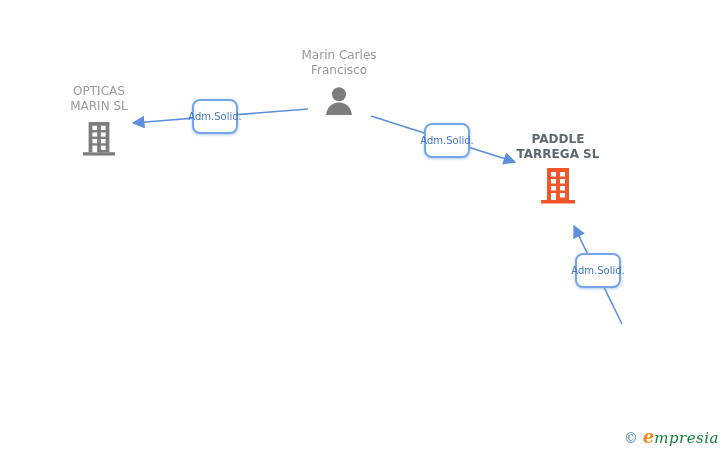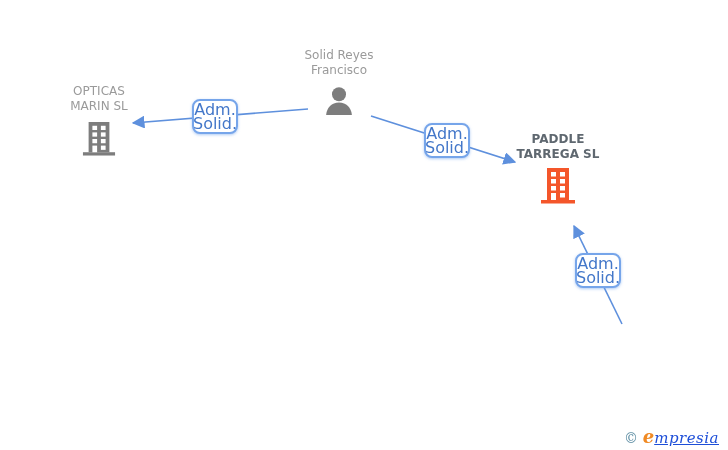--- a/index.html
+++ b/index.html
@@ -29,54 +29,54 @@
   }
   .node-label span { display:block; }
   .icon-wrap { line-height:0; }
   .edge-box {
     position:absolute; z-index:2;
     width:46px; height:35px;
     background:#ffffff;
     border:2px solid #76a5ea;
     border-radius:8px;
     box-shadow:0 1px 3px rgba(110,160,235,0.55);
-    display:flex; flex-direction:column; align-items:center; justify-content:center;
-    font-size:16px; line-height:14px; color:#4377c9;
+    display:flex; flex-direction:row; align-items:center; justify-content:center;
+    font-size:10px; line-height:14px; color:#4377c9;
     text-align:center;
   }
   .edge-box span { display:block; }
   .logo {
     position:absolute; right:9px; bottom:3px; z-index:3;
     font-family:"DejaVu Serif","Liberation Serif",serif;
     font-size:15px; line-height:18px;
     white-space:nowrap;
   }
   .logo .copy { color:#5b8ca2; font-style:normal; font-size:14px; }
   .logo .brand-e { color:#f08a24; font-style:italic; font-size:18px; font-weight:bold; }
-  .logo .brand-rest { color:#1d4ed8; font-style:italic; letter-spacing:0.5px;text-decoration:underline; }
+  .logo .brand-rest { color:#15803d; font-style:italic; letter-spacing:0.5px; }
 </style>
 </head>
 <body>
 
 <div class="canvas">
 
   <svg class="connector-layer" viewBox="0 0 728 450" xmlns="http://www.w3.org/2000/svg">
     <defs>
       <marker id="arrow" viewBox="0 0 10 10" refX="9" refY="5" markerWidth="8" markerHeight="8" orient="auto-start-reverse">
         <path d="M0,0 L10,5 L0,10 z" fill="#5e90dd"></path>
       </marker>
     </defs>
     <path d="M 308 109 L 133 123" fill="none" stroke="#5e90dd" stroke-width="1.6" marker-end="url(#arrow)"></path>
     <path d="M 371 116 L 515 162" fill="none" stroke="#5e90dd" stroke-width="1.6" marker-end="url(#arrow)"></path>
     <path d="M 622 324 L 574 226" fill="none" stroke="#5e90dd" stroke-width="1.6" marker-end="url(#arrow)"></path>
   </svg>
 
   <div class="node" style="left:279px; top:48px; width:120px;">
     <div class="node-label">
-      <span>Solid Reyes</span>
+      <span>Marin Carles</span>
       <span>Francisco</span>
     </div>
     <div class="icon-wrap" style="margin-top:9px;">
       <svg width="32" height="28" viewBox="0 0 32 28">
         <circle cx="16" cy="7.2" r="7" fill="#7d7d7d"></circle>
         <path d="M16 15.5 C 8.6 15.5 3.8 20.6 3.1 28 L 28.9 28 C 28.2 20.6 23.4 15.5 16 15.5 Z" fill="#7d7d7d"></path>
       </svg>
     </div>
   </div>
 

